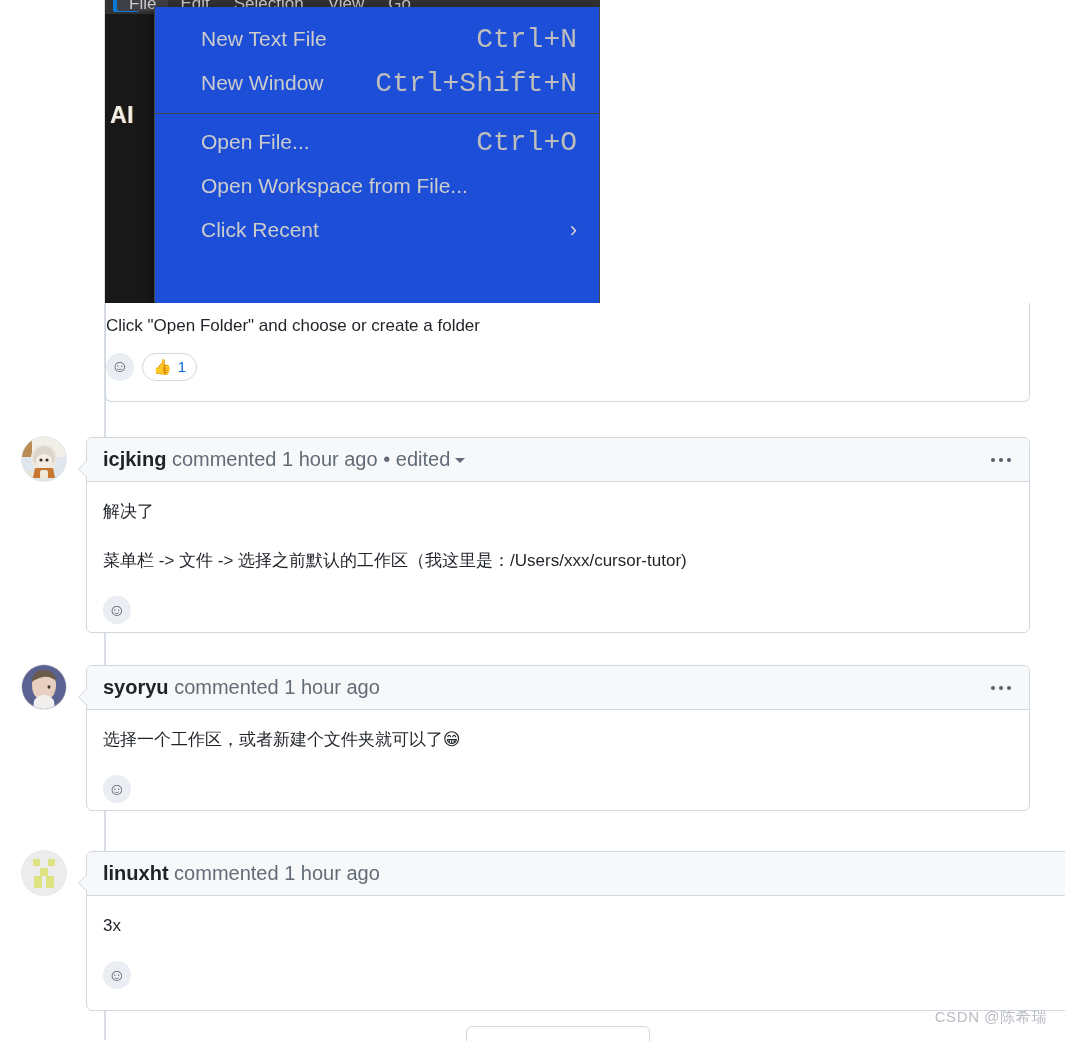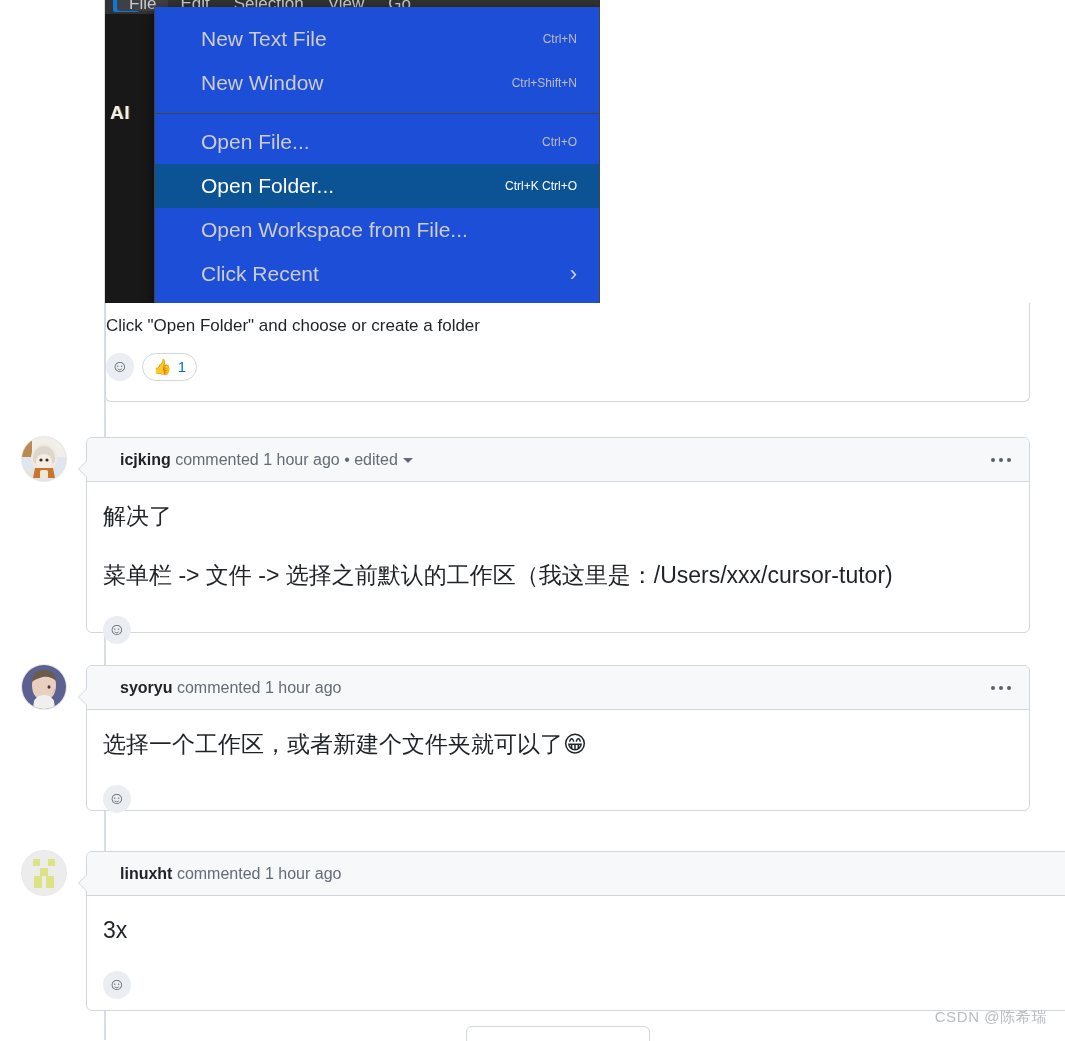--- a/index.html
+++ b/index.html
@@ -45,41 +45,41 @@
   .vsc-logo::after {
     content: ""; position: absolute; left: 10px; top: 6px; width: 12px; height: 3px;
     background: #8ec8f5; box-shadow: 0 4px 0 0 #8ec8f5;
   }
   .vsc-sidebar {
     position: absolute; left: 0; top: 14px; width: 53px; bottom: 0;
     background: #181818; border-right: 1px solid #2b2b2b;
   }
   .vsc-ai {
     position: absolute; left: 5px; top: 88px;
-    font-size: 19px; font-weight: 700; letter-spacing: .5px;
+    font-size: 23px; font-weight: 700; letter-spacing: .5px;
     color: #f0f0f0;
     text-shadow: 1px 0 0 rgba(230,160,60,.55);
   }
   .vsc-editor {
     position: absolute; left: 53px; top: 14px; right: 0; bottom: 0;
     background: #1f1f1f;
   }
   .vsc-menu {
     position: absolute; left: 49px; top: 7px; width: 446px; bottom: -3px;
     background: #1d4ed8; border: 1px solid #454545; border-top: none;
     border-radius: 0 0 5px 5px;
     box-shadow: 0 3px 12px rgba(0,0,0,.55);
     padding-top: 10px;
   }
   .vsc-item {
     position: relative; height: 44px; display: flex; align-items: center;
     padding: 0 22px 0 46px; color: #cccccc; font-size: 21px; white-space: nowrap;
   }
   .vsc-item .lbl { flex: 1 1 auto; }
-  .vsc-item .key { color: #bdbdbd; font-size: 12px; }
+  .vsc-item .key { color: #bdbdbd; font-size: 28px; font-family: Liberation Mono, monospace; }
   .vsc-item.sel { background: #0b5394; color: #ffffff; }
   .vsc-item.sel .key { color: #ffffff; }
   .vsc-item .chev { color: #cfcfcf; font-size: 22px; line-height: 1; }
   .vsc-sep {
     height: 1px; background: #454545; margin: 8px 0 6px 0;
   }
 
   
   .comment {
     position: absolute;
@@ -102,35 +102,35 @@
     border-right: 9px solid #d0d7de;
     z-index: 2;
   }
   .comment-header {
     height: 44px; background: #f6f8fa;
     border-bottom: 1px solid #d0d7de;
     border-radius: 5px 5px 0 0;
     display: flex; align-items: center; justify-content: space-between;
     padding: 0 12px 0 16px;
   }
-  .comment-header .meta { font-size: 16px; color: #636c76; white-space: nowrap; margin-left: 17px; }
+  .comment-header .meta { font-size: 20px; color: #636c76; white-space: nowrap; }
   .comment-header .meta .author { color: #1f2328; font-weight: 700; }
   .comment-header .meta .dot { color: #636c76; }
   .caret-down {
     display: inline-block; width: 0; height: 0; margin-left: 5px;
     border-left: 5px solid transparent; border-right: 5px solid transparent;
     border-top: 5px solid #636c76; vertical-align: middle;
   }
   .kebab {
     display: flex; align-items: center; gap: 4px; padding: 6px 6px; cursor: pointer;
   }
   .kebab i { width: 4px; height: 4px; border-radius: 50%; background: #57606a; display:block; }
   .comment-body {
     padding: 16px 16px 0 16px;
-    font-size: 23px; color: #1f2328; line-height: 1.6;
+    font-size: 17px; color: #1f2328; line-height: 1.6;
   }
   .comment-body p { margin: 0 0 16px 0; }
   .comment-body p.tight { margin-bottom: 22px; }
 
   
   .reactions { display: flex; align-items: center; gap: 8px; padding: 6px 16px 16px 16px; }
   .react-add {
     width: 28px; height: 28px; border-radius: 50%; background: #eaeef2;
     display: flex; align-items: center; justify-content: center;
     color: #57606a; font-size: 17px; line-height: 1; cursor: pointer;
@@ -189,24 +189,20 @@
         <span class="key">Ctrl+N</span>
       </div>
       <div class="vsc-item">
         <span class="lbl">New Window</span>
         <span class="key">Ctrl+Shift+N</span>
       </div>
       <div class="vsc-sep"></div>
       <div class="vsc-item">
         <span class="lbl">Open File...</span>
         <span class="key">Ctrl+O</span>
-      </div>
-      <div class="vsc-item sel">
-        <span class="lbl">Open Folder...</span>
-        <span class="key">Ctrl+K Ctrl+O</span>
       </div>
       <div class="vsc-item">
         <span class="lbl">Open Workspace from File...</span>
         <span class="key"></span>
       </div>
       <div class="vsc-item">
         <span class="lbl">Click Recent</span>
         <span class="chev">›</span>
       </div>
     </div>

